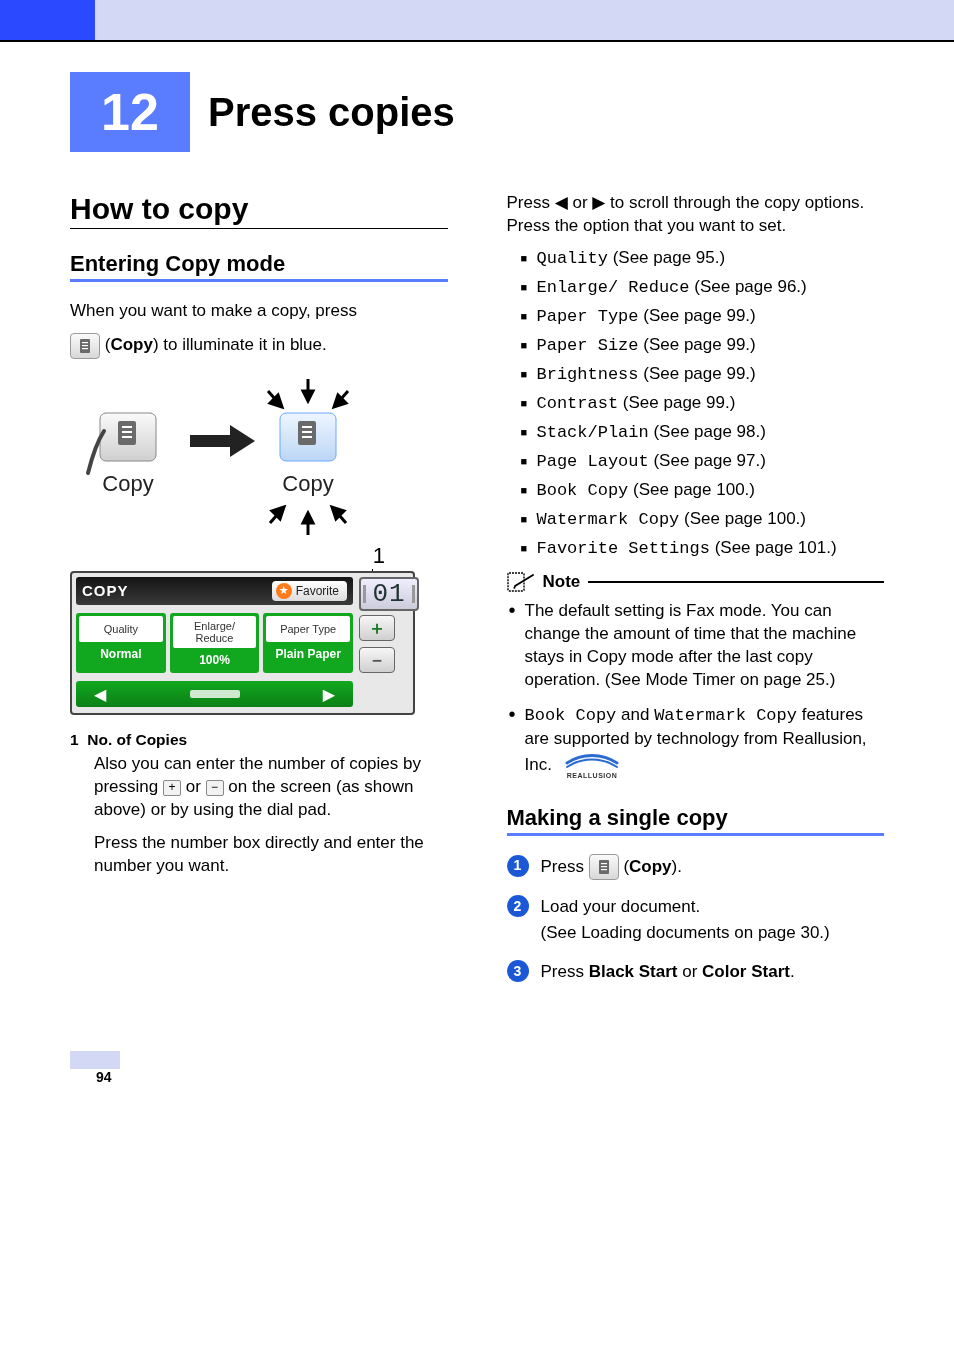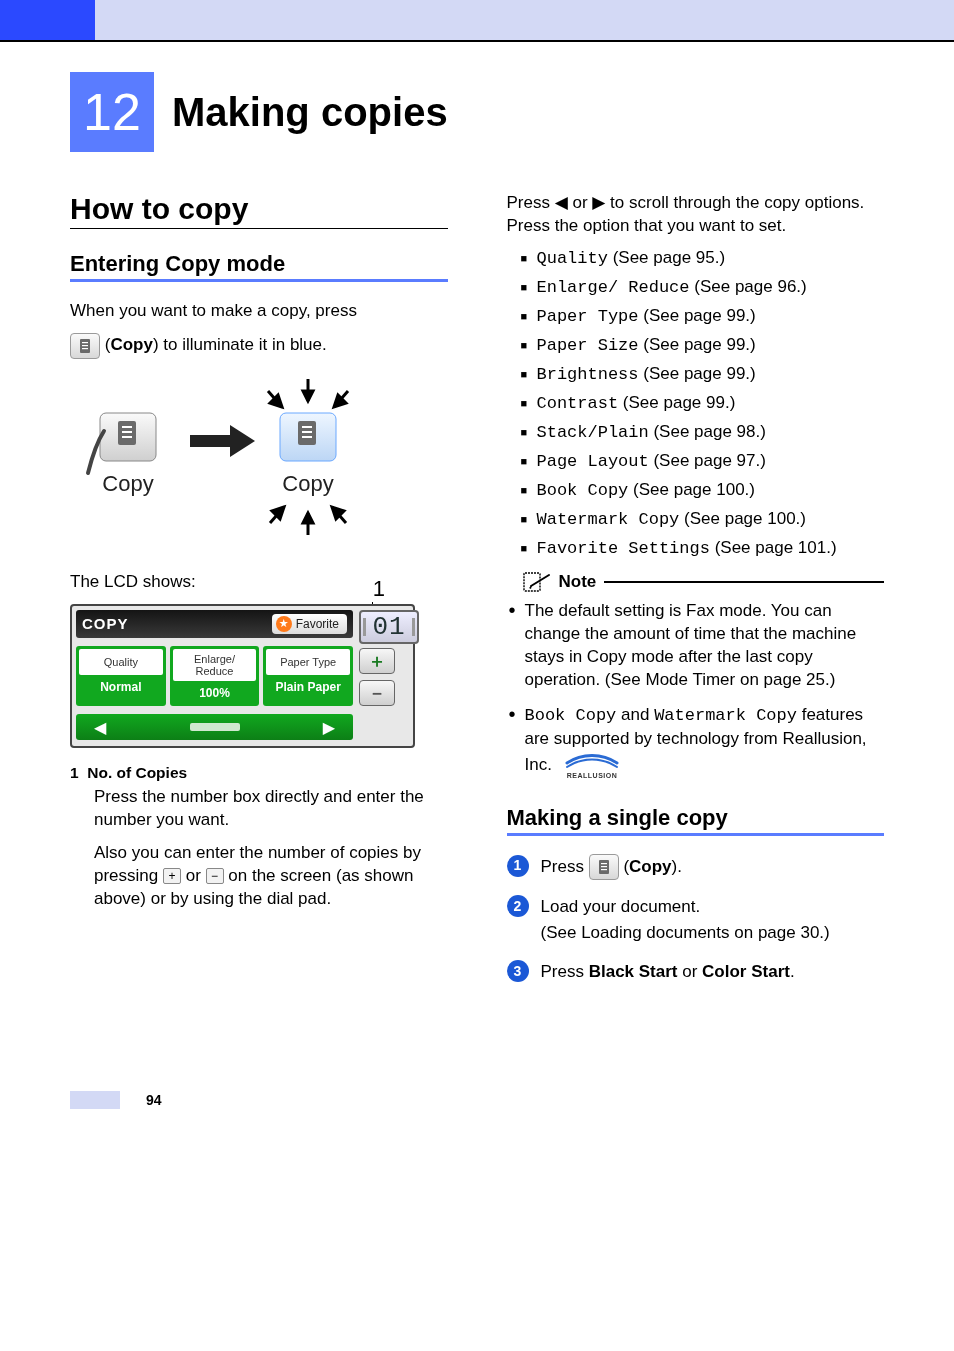--- a/index.html
+++ b/index.html
@@ -10,42 +10,42 @@
     background: #fff;
     width: 954px;
   }
   .topbar { height: 40px; }
   .topbar .blue { background: #2b49ff; width: 95px; height: 100%; float: left; }
   .topbar .lav  { background: #d3d9f5; height: 100%; margin-left: 95px; }
   .topbar-rule { height: 2px; background: #000; }
   .page { padding: 30px 70px 50px 70px; }
   .chapter-row { display: flex; align-items: center; margin-bottom: 40px; }
   .chapter-num {
-    width: 84px; height: 80px; background: #5a7cff; color: #fff;
+    width: 120px; height: 80px; background: #5a7cff; color: #fff;
     display: flex; align-items: center; justify-content: center;
-    font-size: 52px; font-weight: normal;
+    font-size: 52px; font-weight: bold;
   }
   .chapter-title { font-size: 40px; font-weight: bold; margin-left: 18px; }
   .cols { display: flex; gap: 59px; }
   .col { flex: 1; min-width: 0; }
   h2.sec { font-size: 30px; font-weight: bold; margin: 0 0 22px 0; border-bottom: 1px solid #000; padding-bottom: 2px; }
   h3.sub { font-size: 22px; font-weight: bold; margin: 0 0 2px 0; }
   .sub-rule { height: 3px; background: #5a7cff; margin-bottom: 18px; }
   p { font-size: 17px; line-height: 1.35; margin: 0 0 10px 0; }
   .copy-key {
     display: inline-flex; align-items: center; justify-content: center;
     width: 30px; height: 26px; border: 1px solid #9a9a9a; border-radius: 4px;
     background: linear-gradient(#fafafa,#d8d8d8); vertical-align: middle;
   }
   .copy-key svg { width: 14px; height: 16px; }
   ul.opts { list-style: none; padding: 0; margin: 0 0 14px 0; }
   ul.opts li { font-size: 17px; margin: 1px 0 9px 14px; position: relative; padding-left: 16px; }
   ul.opts li::before { content: "■"; font-size: 11px; position: absolute; left: 0; top: 4px; }
   .mono { font-family: "Courier New", Courier, monospace; }
-  .note-head { display: flex; align-items: center; gap: 8px; margin: 4px 0 8px 16px; }
+  .note-head { display: flex; align-items: center; gap: 8px; margin: 4px 0 8px 0; }
   .note-icon { width: 28px; height: 20px; }
   .note-title { font-weight: bold; font-size: 17px; }
   .note-rule { flex: 1; height: 1.5px; background: #000; }
   ul.notes { list-style: none; padding: 0; margin: 0 0 24px 0; }
   ul.notes li { font-size: 17px; line-height: 1.35; position: relative; padding-left: 18px; margin-bottom: 12px; }
   ul.notes li::before { content: "•"; position: absolute; left: 2px; top: 0; font-size: 20px; line-height: 1; }
   .illus { margin: 14px 0; }
   .copy-illus svg { width: 330px; height: 180px; }
   .lcd-wrap { position: relative; width: 345px; margin-top: 10px; }
   .callout-1 { position: absolute; right: 30px; top: -28px; font-size: 22px; }
@@ -99,42 +99,42 @@
     display: inline-flex; width: 18px; height: 16px; border:1px solid #888; border-radius:2px;
     align-items:center; justify-content:center; background:#f2f2f2; font-size:12px; vertical-align: middle;
   }
   ol.steps { list-style: none; padding: 0; margin: 10px 0 0 0; }
   ol.steps li { position: relative; padding-left: 34px; font-size: 17px; line-height: 1.5; margin-bottom: 14px; }
   ol.steps li .num {
     position: absolute; left: 0; top: 1px; width: 22px; height: 22px; border-radius: 50%;
     background: #1b58d6; color: #fff; font-weight: bold; font-size: 14px;
     display: flex; align-items: center; justify-content: center;
   }
-  .footer { margin-top: 92px; display: flex; align-items: center; }
+  .footer { margin-top: 52px; display: flex; align-items: flex-start; flex-direction: column; }
   .footer .tab { width: 50px; height: 18px; background: #d3d9f5; }
   .footer .pg { font-weight: bold; font-size: 14px; margin-left: 26px; }
   .reallusion { display: inline-block; vertical-align: middle; width: 70px; height: 30px; position: relative; }
   .reallusion svg { width: 70px; height: 30px; }
   .italic { }
   b { font-weight: bold; }
 </style>
 </head>
 <body>
 
 <div class="topbar">
   <div class="blue"></div>
   <div class="lav"></div>
 </div>
 <div class="topbar-rule"></div>
 
 <div class="page">
 
   <div class="chapter-row">
     <div class="chapter-num">12</div>
-    <div class="chapter-title">Making copies</div>
+    <div class="chapter-title">Press copies</div>
   </div>
 
   <div class="cols">
 
     <div class="col">
       <h2 class="sec">How to copy</h2>
 
       <h3 class="sub">Entering Copy mode</h3>
       <div class="sub-rule"></div>
 
@@ -194,21 +194,20 @@
                 <stop offset="1" stop-color="#cfcfcf"></stop>
               </linearGradient>
             <linearGradient id="gbtn2" x1="0" y1="0" x2="0" y2="1">
                 <stop offset="0" stop-color="#eef6ff"></stop>
                 <stop offset="1" stop-color="#bcd6f5"></stop>
               </linearGradient>
           </defs>
         </svg>
       </div>
 
-      <p>The LCD shows:</p>
 
       <div class="lcd-wrap">
         <div class="callout-1">1</div>
         <div class="callout-line"></div>
         <div class="lcd">
           <div class="lcd-top">
             <div style="flex:1; display:flex; flex-direction:column; gap:4px;">
               <div class="lcd-header">
                 <span class="lcd-title">COPY</span>
                 <span class="fav-btn">
@@ -248,24 +247,24 @@
             </div>
           </div>
         </div>
       </div>
 
       <div class="defn">
         <div class="defn-head">
           <span>1</span>&nbsp;&nbsp;<span>No. of Copies</span>
         </div>
         <div class="defn-body">
-          <p>Press the number box directly and enter the number you want.</p>
           <p>
             <span>Also you can enter the number of copies by pressing </span><span class="mini-key">+</span><span> or </span><span class="mini-key">−</span><span> on the screen (as shown above) or by using the dial pad.</span>
           </p>
+          <p>Press the number box directly and enter the number you want.</p>
         </div>
       </div>
     </div>
 
     <div class="col">
       <p>Press ◀ or ▶ to scroll through the copy options. Press the option that you want to set.</p>
 
       <ul class="opts">
         <li><span class="mono">Quality</span><span> (See page 95.)</span></li>
         <li><span class="mono">Enlarge/ Reduce</span><span> (See page 96.)</span></li>

